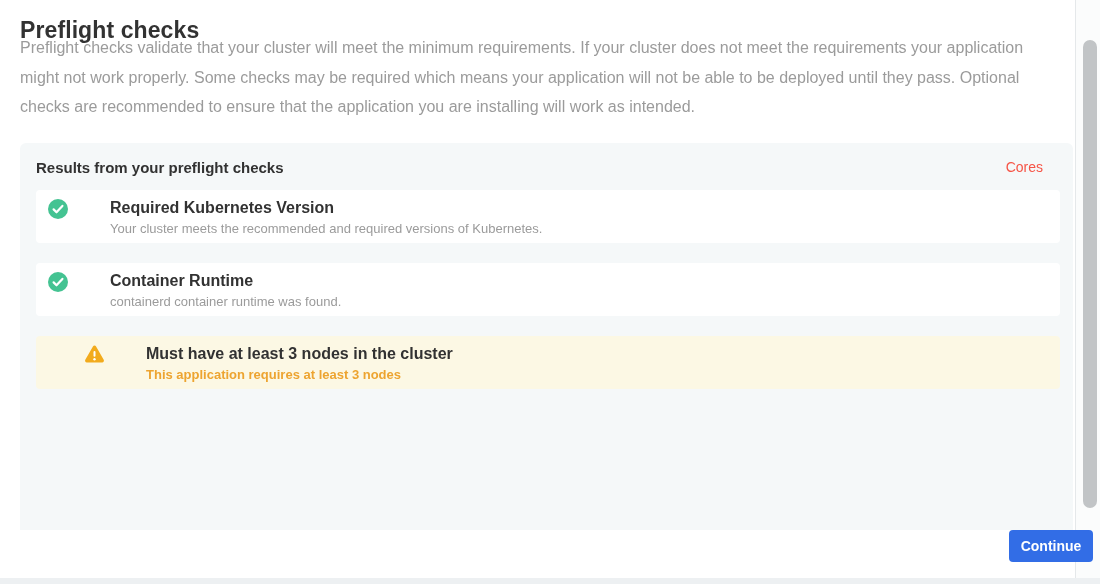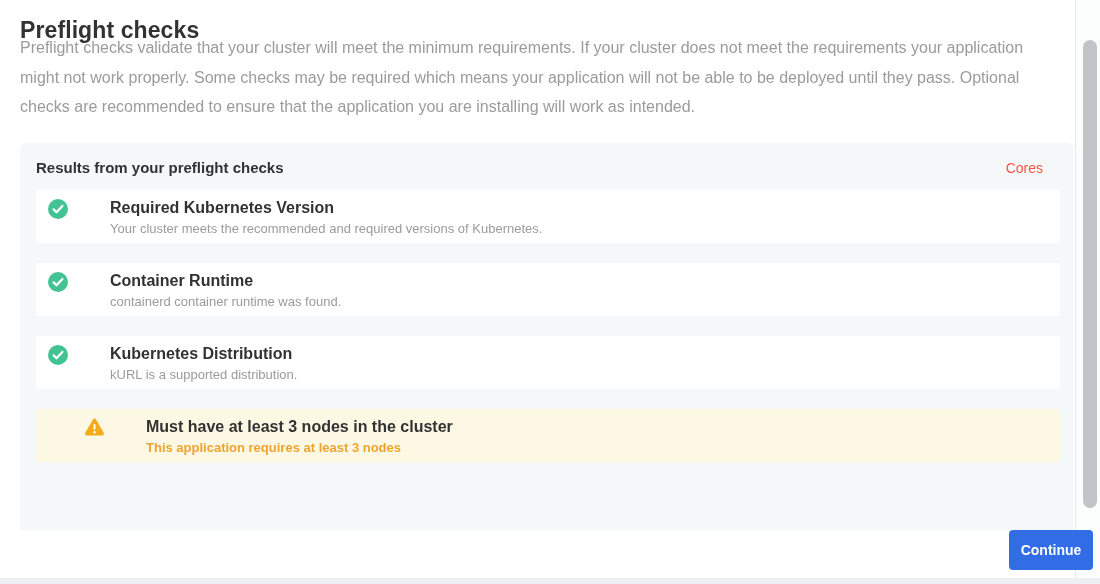--- a/index.html
+++ b/index.html
@@ -25,21 +25,21 @@
 
   
   .panel {
     position: absolute; left: 20px; top: 143px;
     width: 1053px; height: 387px;
     background: #f5f8f9;
     border-radius: 6px 6px 0 0;
     overflow: hidden;
   }
   .panel-header {
-    display: flex; justify-content: space-between; align-items: center;
+    display: flex; justify-content: space-between; 
     padding: 16px 30px 14px 16px;
   }
   .panel-heading { font-size: 15px; font-weight: bold; color: #323232; }
   .cancel-link {
     font-size: 14px; font-weight: 500; color: #f65446;
     text-decoration: none; cursor: pointer;
   }
 
   .check-list { padding: 0 13px 0 16px; }
   .check-card {
@@ -63,21 +63,21 @@
   }
   .check-card.warn .check-msg { color: #eda430; font-weight: bold; }
 
   
   .footer {
     position: absolute; left: 0; top: 530px; width: 1074px; height: 48px;
     background: #ffffff;
   }
   .continue-button {
     position: absolute; top: 530px; right: 7px;
-    width: 84px; height: 40px;
+    width: 84px; height: 32px;
     background: #326de6; color: #ffffff;
     border: none; border-radius: 4px;
     font-family: "Liberation Sans", sans-serif;
     font-size: 14px; font-weight: bold;
     cursor: pointer; z-index: 5;
   }
   .bottom-strip {
     position: absolute; left: 0; top: 578px; width: 1100px; height: 6px;
     background: #edf0f2;
   }
@@ -121,30 +121,20 @@
         <div class="check-card pass">
     <span class="check-icon"><svg width="20" height="20" viewBox="0 0 20 20">
               <circle cx="10" cy="10" r="10" fill="#44C392"></circle>
               <path d="M5.6 10.4l2.9 2.9 5.9-6.4" stroke="#ffffff" stroke-width="2.2" fill="none" stroke-linecap="round" stroke-linejoin="round"></path>
             </svg></span>
     <span class="check-text">
       <div class="check-title">Container Runtime</div>
       <div class="check-msg">containerd container runtime was found.</div>
     </span>
   </div>
-        <div class="check-card pass">
-    <span class="check-icon"><svg width="20" height="20" viewBox="0 0 20 20">
-              <circle cx="10" cy="10" r="10" fill="#44C392"></circle>
-              <path d="M5.6 10.4l2.9 2.9 5.9-6.4" stroke="#ffffff" stroke-width="2.2" fill="none" stroke-linecap="round" stroke-linejoin="round"></path>
-            </svg></span>
-    <span class="check-text">
-      <div class="check-title">Kubernetes Distribution</div>
-      <div class="check-msg">kURL is a supported distribution.</div>
-    </span>
-  </div>
         <div class="check-card warn">
     <span class="check-icon"><svg width="21" height="19" viewBox="0 0 22 20">
               <path d="M9.35 1.55c.73-1.27 2.57-1.27 3.3 0l8.05 13.95c.73 1.27-.18 2.85-1.65 2.85H2.95c-1.47 0-2.38-1.58-1.65-2.85z" fill="#F2AB1C"></path>
               <rect x="9.95" y="6.2" width="2.1" height="6.2" rx="1.05" fill="#ffffff"></rect>
               <circle cx="11" cy="15" r="1.25" fill="#ffffff"></circle>
             </svg></span>
     <span class="check-text">
       <div class="check-title">Must have at least 3 nodes in the cluster</div>
       <div class="check-msg">This application requires at least 3 nodes</div>
     </span>

